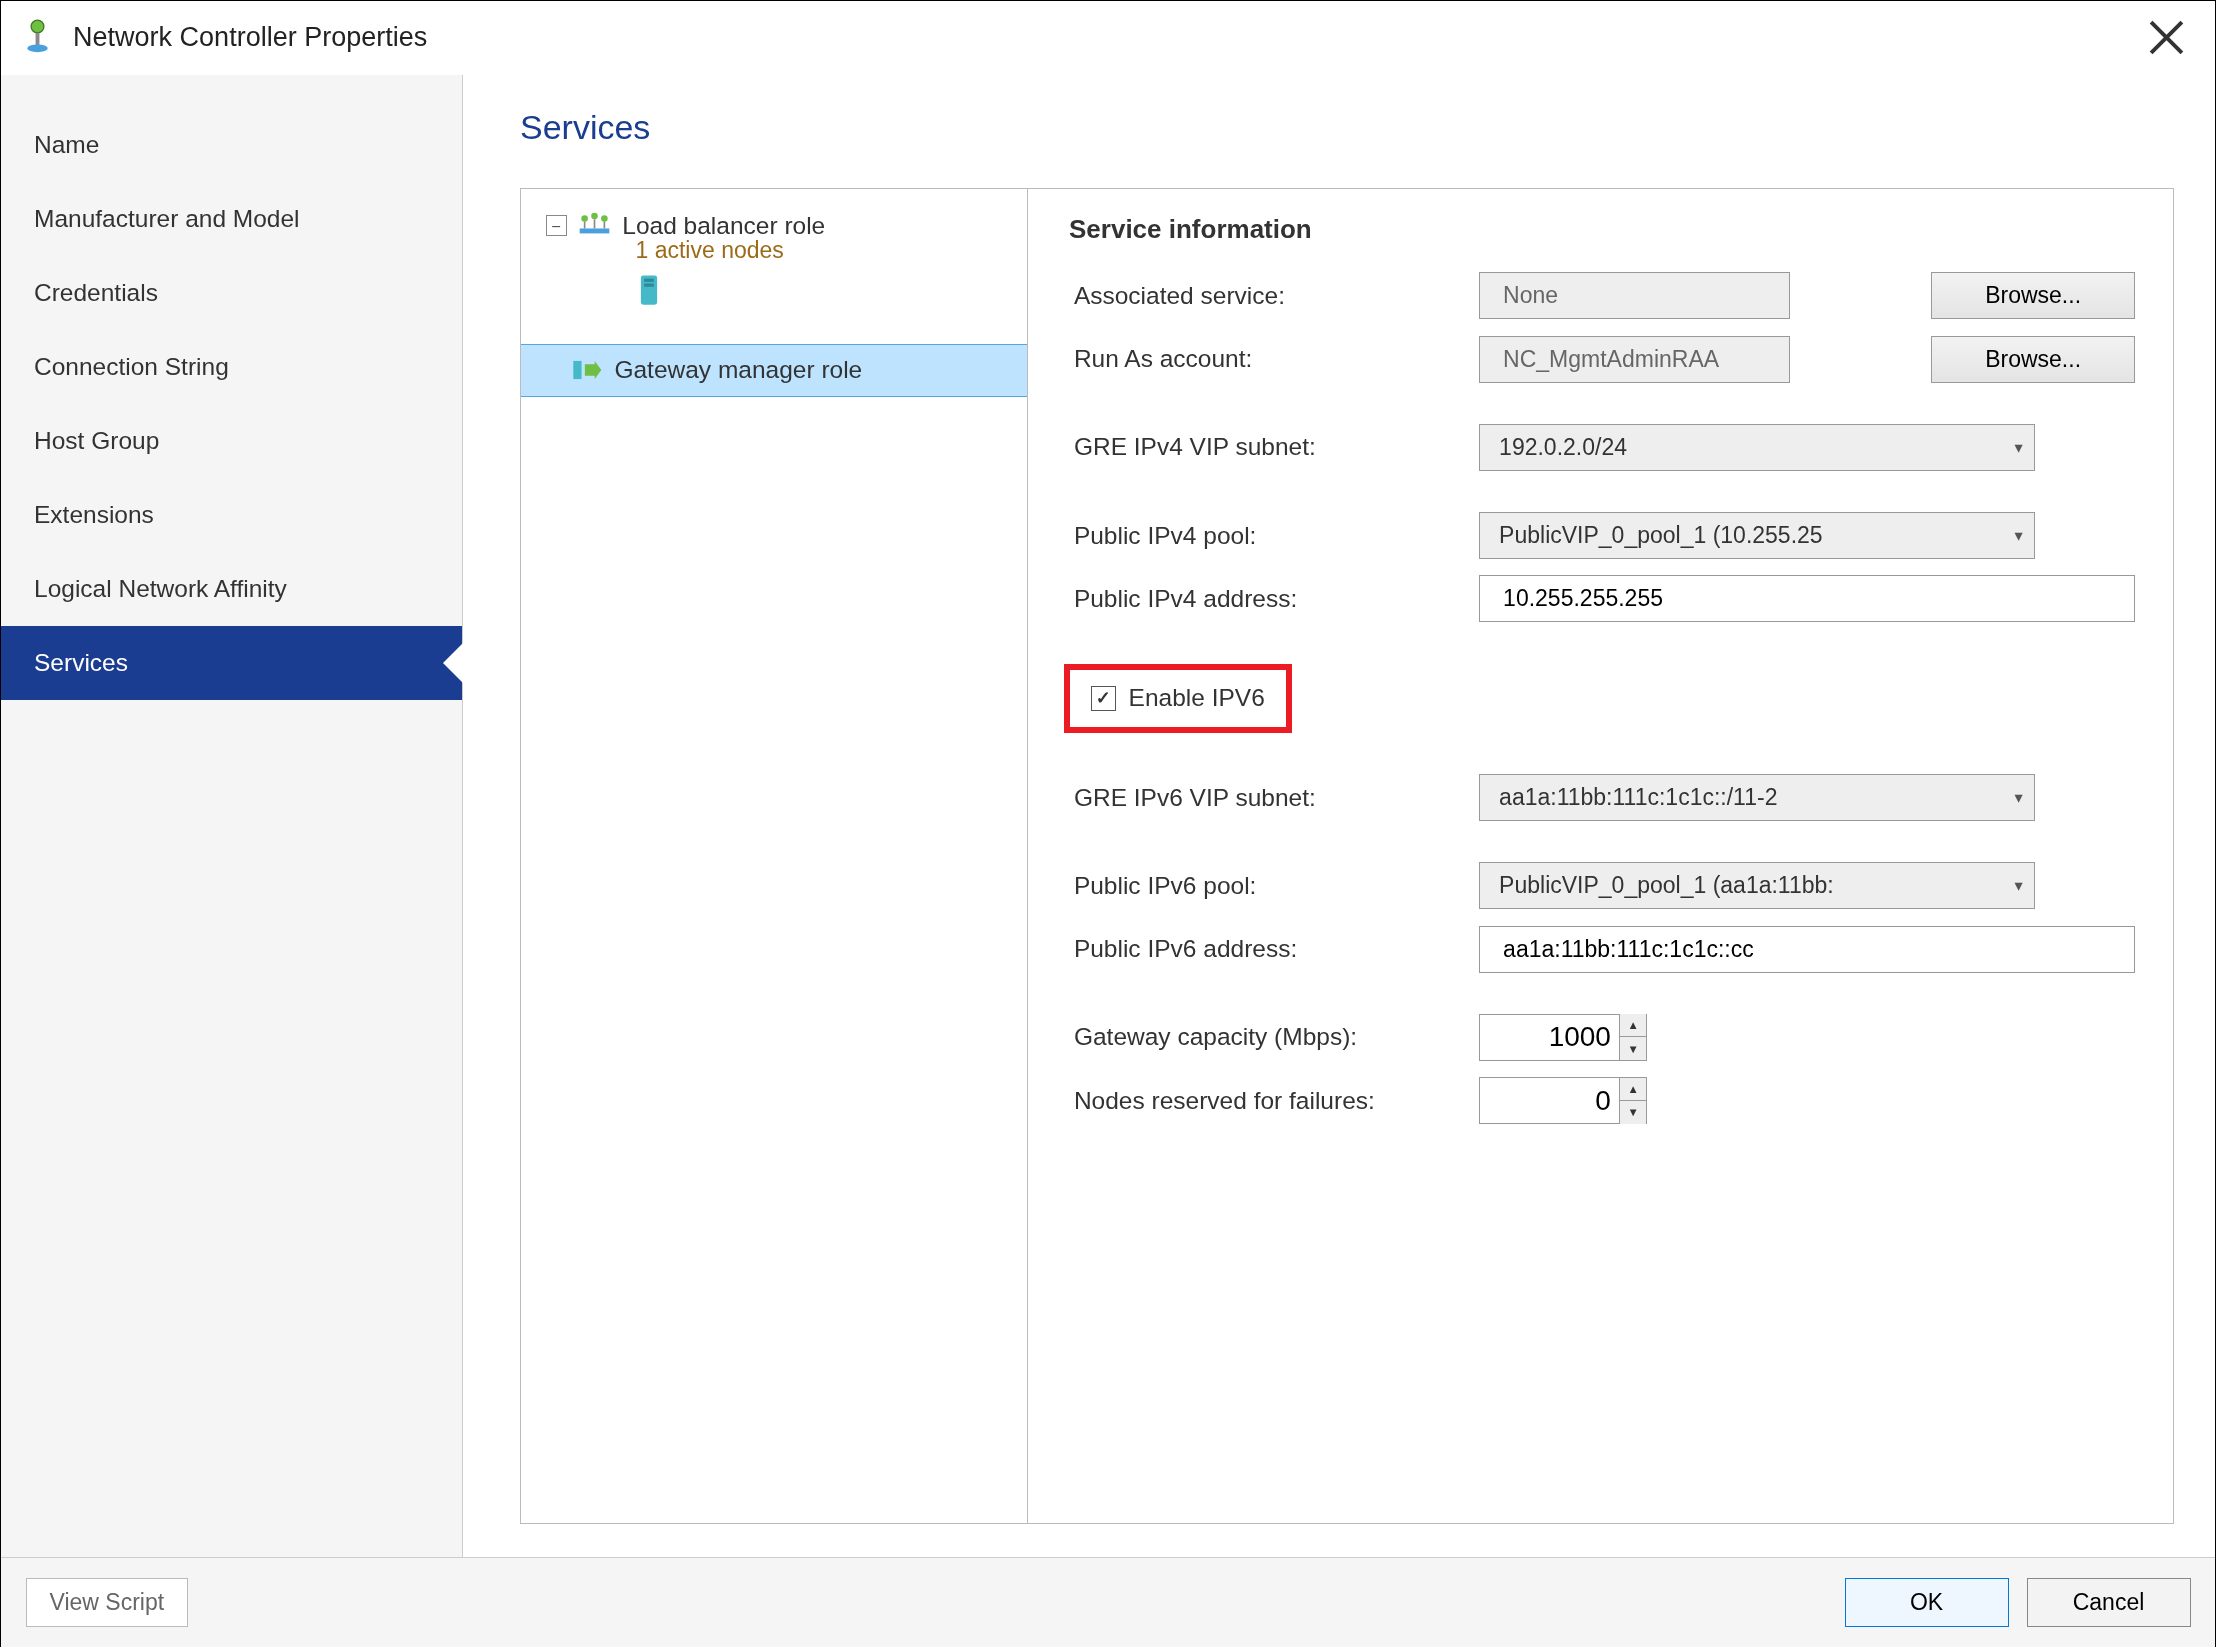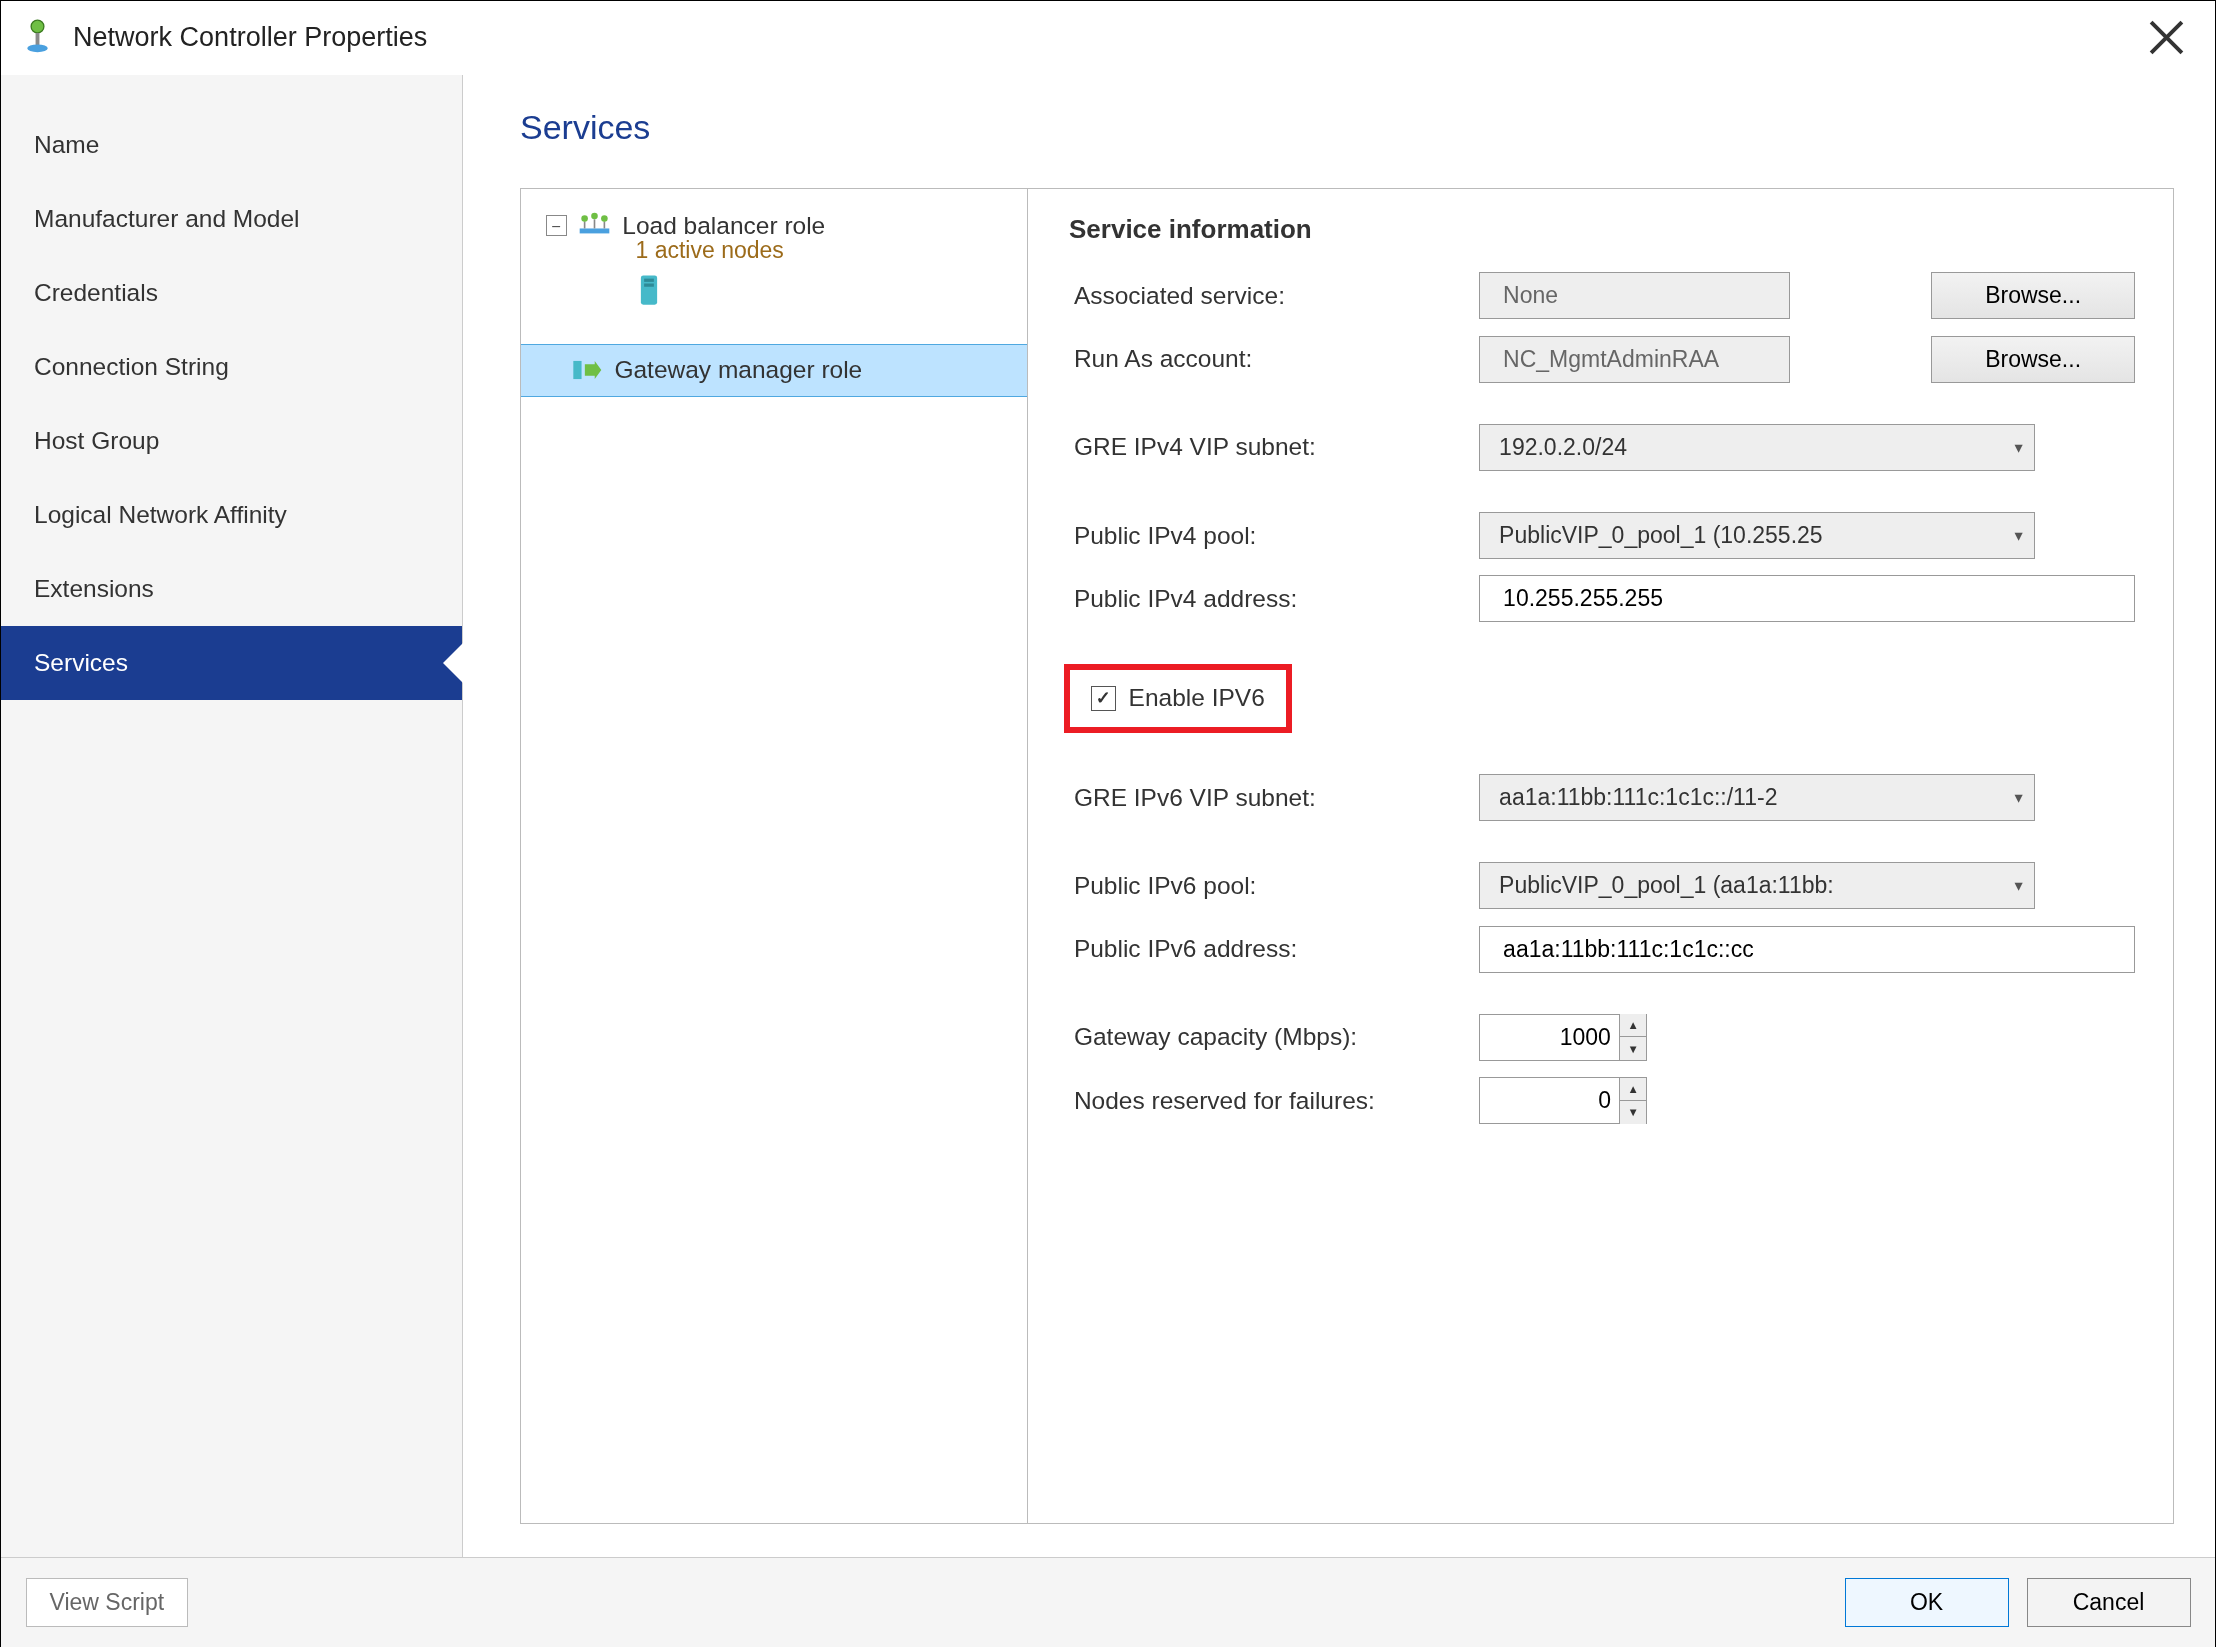--- a/index.html
+++ b/index.html
@@ -168,21 +168,21 @@
   }
   .dropdown .chev {
     width: 31px; height: 100%; display:flex; align-items:center; justify-content:center;
     font-size: 16.4px; color:#555;
   }
 
   .numbox {
     display: inline-flex; align-items:center; height:47px;
     border:0.8px solid #999; background:#fff;
   }
-  .numbox input { border:none; height:100%; width:139px; text-align:right; font-size:23px; padding:0 8.2px; outline:none; }
+  .numbox input { border:none; height:100%; width:139px; text-align:right; font-size:28px; padding:0 8.2px; outline:none; }
   .spinner { display:flex; flex-direction:column; border-left:0.8px solid #999; }
   .spinner div { width:26px; height:23px; display:flex; align-items:center; justify-content:center; font-size:11.4px; border-bottom:0.8px solid #999; background:#eee; cursor:pointer; }
   .spinner div:last-child { border-bottom:none; }
 
   .highlight-box {
     border: 6.5px solid #ec1c24;
     display: inline-flex;
     align-items: center;
     padding: 14.7px 21px;
     gap: 13px;
@@ -234,22 +234,22 @@
   </div>
 
   <div class="body">
 
     <div class="sidebar">
       <div class="sidebar-item">Name</div>
       <div class="sidebar-item">Manufacturer and Model</div>
       <div class="sidebar-item">Credentials</div>
       <div class="sidebar-item">Connection String</div>
       <div class="sidebar-item">Host Group</div>
+      <div class="sidebar-item">Extensions</div>
       <div class="sidebar-item">Logical Network Affinity</div>
-      <div class="sidebar-item">Extensions</div>
       <div class="sidebar-item selected">Services</div>
     </div>
 
     <div class="content">
       <div class="page-title">Services</div>
 
       <div class="panel-split">
 
         <div class="tree-panel">
 

